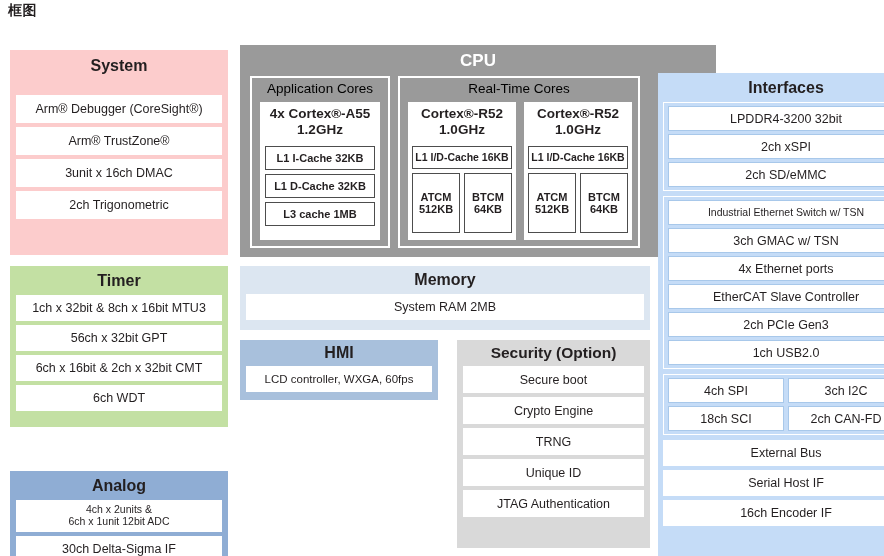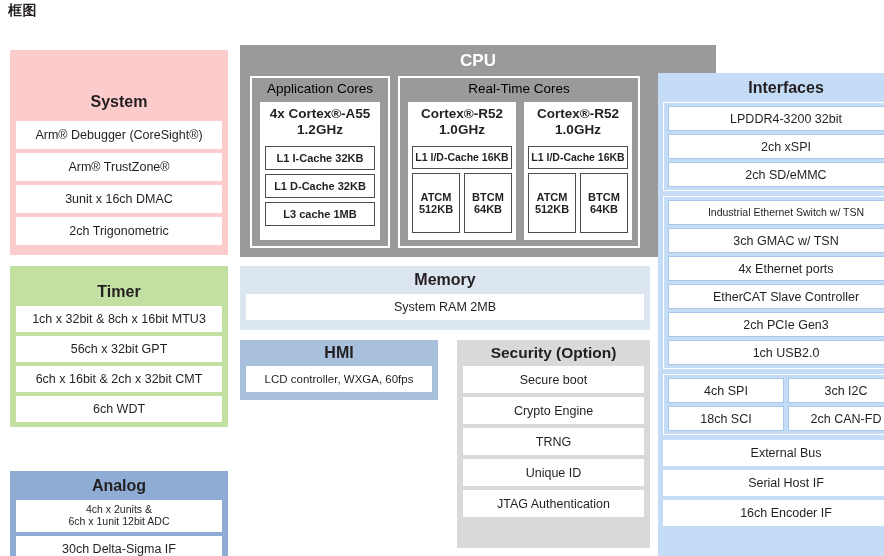--- a/index.html
+++ b/index.html
@@ -18,24 +18,24 @@
     text-align:center;font-weight:bold;color:#231f20;
   }
   .cell{
     background:#ffffff;box-sizing:border-box;
     display:flex;align-items:center;justify-content:center;
     text-align:center;line-height:1.12;
   }
 
   
   #system-panel{left:10px;top:50px;width:218px;height:205px;background:#fccccc;padding:0 6px;}
-  #system-panel .panel-title{font-size:16px;padding:7px 0 10px;margin-top:36px;}
+  #system-panel .panel-title{font-size:16px;padding:7px 0 20px;}
   #system-panel .cell{height:28px;font-size:12.5px;margin-bottom:4px;}
 
-  #timer-panel{left:10px;top:266px;width:218px;height:161px;background:#c3e0a3;padding:11px 6px;}
+  #timer-panel{left:10px;top:266px;width:218px;height:161px;background:#c3e0a3;padding:0 6px;}
   #timer-panel .panel-title{font-size:16px;padding:6px 0 5px;}
   #timer-panel .cell{height:26px;font-size:12.5px;margin-bottom:4px;}
 
   #analog-panel{left:10px;top:443px;width:218px;height:113px;background:#8fadd4;padding:0 6px;margin-top:28px;}
   #analog-panel .panel-title{font-size:16px;padding:6px 0 5px;}
   #analog-panel .cell.two-line{height:32px;font-size:10.5px;margin-bottom:4px;flex-direction:column;}
   #analog-panel .cell.one-line{height:26px;font-size:12.5px;margin-bottom:4px;}
 
   
   #cpu-panel{left:240px;top:45px;width:476px;height:212px;background:#9a9a9a;}

